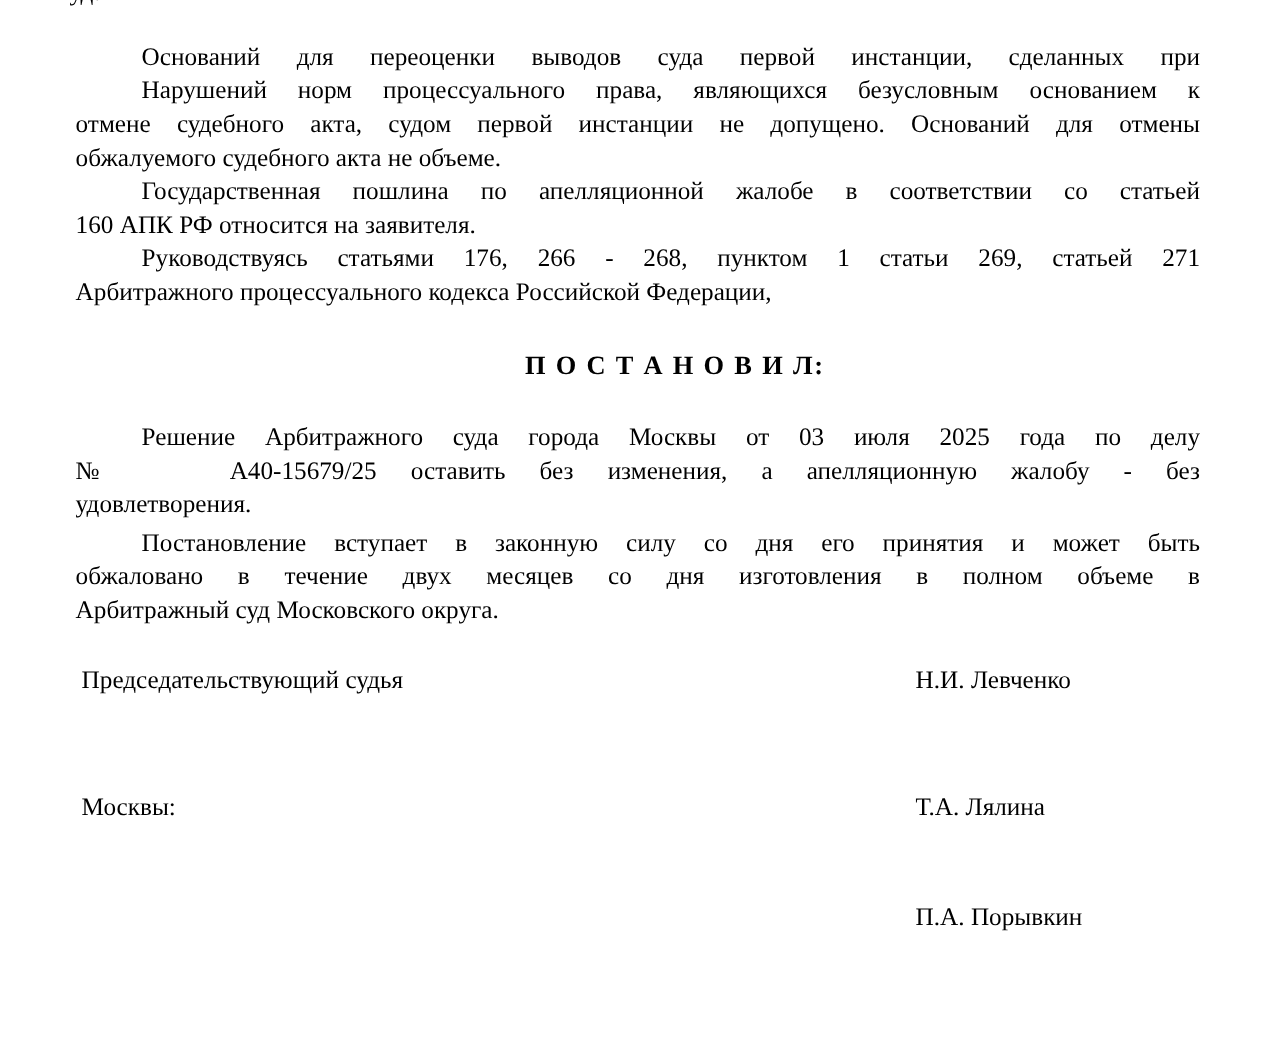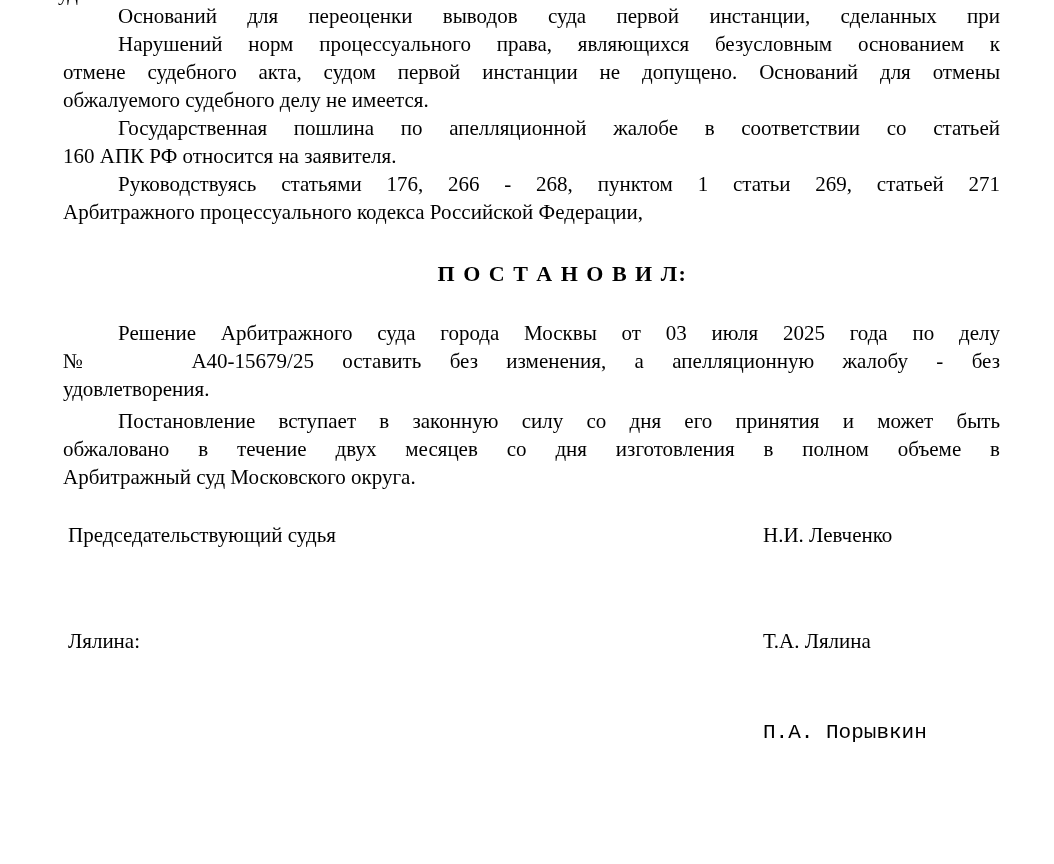--- a/index.html
+++ b/index.html
@@ -7,40 +7,40 @@
     position: relative;
     width: 1054px;
     height: 864px;
     background: #ffffff;
     color: #000000;
     font-family: "Liberation Serif", "DejaVu Serif", serif;
     font-size: 21px;
     line-height: 28px;
     overflow: hidden;
   }
-  .col { padding: 2px 54px 0 63px; }
+  .col { padding: 2px 54px 0 63px; margin-top: 31px; }
   .ln { text-align: justify; text-align-last: justify; }
   .ln-last { text-align: left; text-align-last: left; }
   .indent { text-indent: 55px; }
   .heading {
     font-weight: bold;
     font-size: 22px;
     text-align: center;
     text-align-last: center;
     padding-left: 62px;
     letter-spacing: 1.5px;
     margin-top: 34px;
   }
   .p5-start { margin-top: 31px; }
   .p6-start { margin-top: 4px; }
   .sig-row { position: relative; min-height: 28px; padding-left: 5px; }
   .sig-row .sig-name { position: absolute; left: 700px; top: 0; white-space: nowrap; }
   .sig1 { margin-top: 30px; }
   .sig2 { margin-top: 78px; }
-  .sig3 { margin-top: 64px; font-family: Liberation Mono, monospace; }
+  .sig3 { margin-top: 64px; }
   
   .frag-clip {
     position: absolute;
     top: 0; left: 58px;
     height: 7px; width: 60px;
     overflow: hidden;
   }
   .frag-clip .frag-inner { display: block; margin-top: -21px; }
 </style>
 </head>
@@ -51,21 +51,21 @@
   <div class="frag-clip">
     <span class="frag-inner">уда</span>
   </div>
 
   <div class="col">
 
     <div class="ln indent">Оснований для переоценки выводов суда первой инстанции, сделанных при</div>
 
     <div class="ln indent">Нарушений норм процессуального права, являющихся безусловным основанием к</div>
     <div class="ln">отмене судебного акта, судом первой инстанции не допущено. Оснований для отмены</div>
-    <div class="ln-last">обжалуемого судебного делу не имеется.</div>
+    <div class="ln-last">обжалуемого судебного акта не объеме.</div>
 
     <div class="ln indent">Государственная пошлина по апелляционной жалобе в соответствии со статьей</div>
     <div class="ln-last">160 АПК РФ относится на заявителя.</div>
 
     <div class="ln indent">Руководствуясь статьями 176, 266 - 268, пунктом 1 статьи 269, статьей 271</div>
     <div class="ln-last">Арбитражного процессуального кодекса Российской Федерации,</div>
 
     <div class="heading">П О С Т А Н О В И Л:</div>
 
     <div class="ln indent p5-start">Решение Арбитражного суда города Москвы от 03 июля 2025 года по делу</div>
@@ -75,21 +75,21 @@
     <div class="ln indent p6-start">Постановление вступает в законную силу со дня его принятия и может быть</div>
     <div class="ln">обжаловано в течение двух месяцев со дня изготовления в полном объеме в</div>
     <div class="ln-last">Арбитражный суд Московского округа.</div>
 
     <div class="sig-row sig1">
       <span>Председательствующий судья</span>
       <span class="sig-name">Н.И. Левченко</span>
     </div>
 
     <div class="sig-row sig2">
-      <span>Лялина:</span>
+      <span>Москвы:</span>
       <span class="sig-name">Т.А. Лялина</span>
     </div>
 
     <div class="sig-row sig3">
       <span class="sig-name">П.А. Порывкин</span>
     </div>
 
   </div>
 </div>
 

